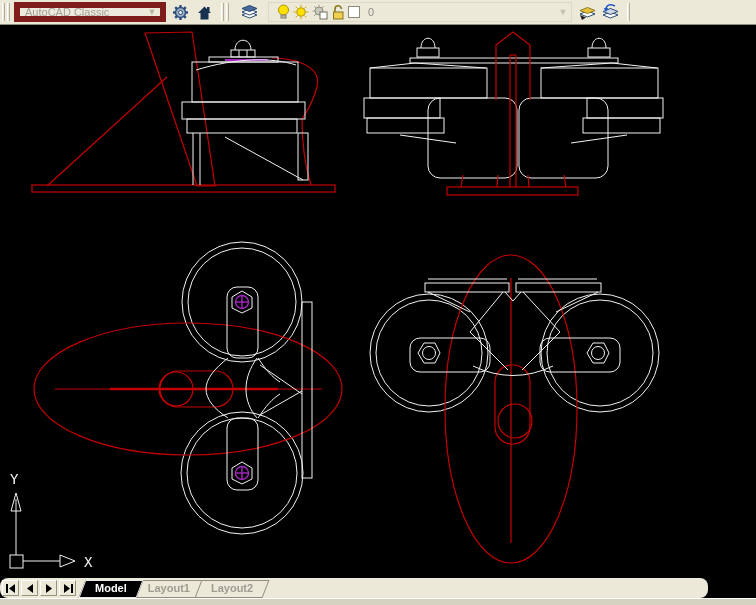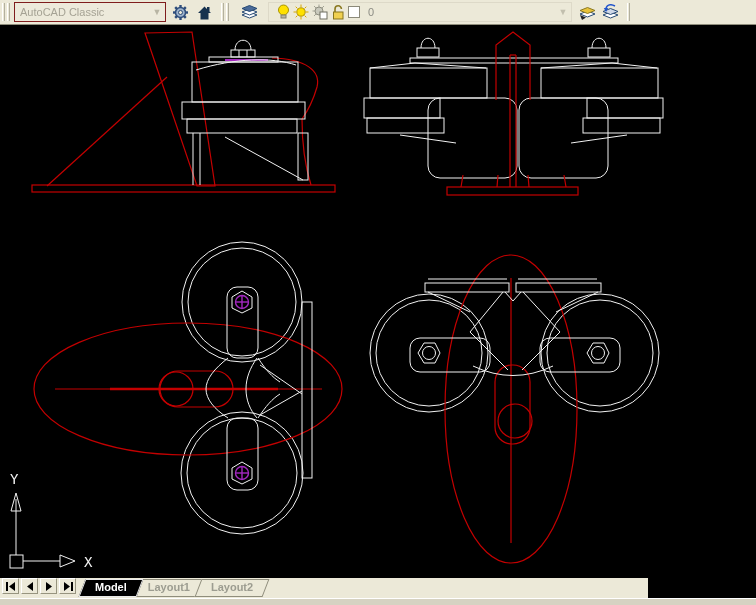--- a/index.html
+++ b/index.html
@@ -11,21 +11,21 @@
   *{box-sizing:border-box;margin:0;padding:0;}
   html,body{width:756px;height:605px;overflow:hidden;}
   body{font-family:"Liberation Sans",sans-serif;background:#000;}
 
   
   .toolbar{position:relative;width:756px;height:25px;background:var(--toolbar-bg);
     border-bottom:1px solid #8f8d7c;}
   .grip{position:absolute;top:3px;width:3px;height:18px;
     border-left:1px solid #fff;border-right:1px solid #b3b09f;background:var(--toolbar-bg);}
   .combo{position:absolute;top:2px;left:14px;width:152px;height:20px;
-    border:1px solid #7f1d1d;background:#edeadb;display:flex;align-items:center;}
+    border:6px solid #7f1d1d;background:#edeadb;display:flex;align-items:center;}
   .combo-text{flex:1;padding-left:5px;font-size:11px;color:var(--disabled-text);
     white-space:nowrap;overflow:hidden;}
   .combo-arrow{width:16px;text-align:center;color:#b8b5a4;font-size:9px;line-height:18px;}
   .tbtn{position:absolute;top:1px;width:23px;height:23px;display:flex;
     align-items:center;justify-content:center;background:transparent;border:none;}
   .layer-combo{position:absolute;top:2px;left:268px;width:304px;height:20px;
     border:1px solid #ddd9c8;display:flex;align-items:center;padding-left:8px;gap:3px;}
   .layer-name{font-size:11px;color:#8c8c84;margin-left:5px;flex:1;}
   .lc-arrow{width:16px;text-align:center;color:#c2bfae;font-size:9px;}
 
@@ -33,22 +33,22 @@
   .canvas{width:756px;height:553px;background:var(--canvas-bg);}
   .canvas svg{display:block;}
   .w{stroke:var(--cad-white);fill:none;stroke-width:1;}
   .r{stroke:var(--cad-red);fill:none;stroke-width:1.2;}
   .r2{stroke:var(--cad-red);fill:none;stroke-width:2.4;}
   .p{stroke:var(--cad-purple);fill:none;stroke-width:1.4;}
   .p2{stroke:var(--cad-purple);fill:none;stroke-width:2.2;}
   .ucs-label{fill:var(--cad-white);font-family:"DejaVu Sans Mono",monospace;font-size:14px;}
 
   
-  .tabbar{width:648px;height:20px;background:var(--toolbar-bg);display:flex;
-    padding-left:2px;}
+  .tabbar{width:708px;height:20px;background:var(--toolbar-bg);display:flex;
+    align-items:center;padding-left:2px;border-radius:8px;}
   .navbtns{display:flex;gap:2px;margin-right:6px;}
   .navbtn{width:17px;height:16px;background:var(--toolbar-bg);
     border:1px solid;border-color:#fff #97947f #97947f #fff;
     display:flex;align-items:center;justify-content:center;padding:0;}
   .tabs{display:flex;height:18px;margin-top:1px;}
   .tab{position:relative;height:18px;line-height:17px;padding:0 13px;
     font-size:11px;color:var(--inactive-tab-text);margin-right:-5px;z-index:1;font-weight:bold;}
   .tab::before{content:"";position:absolute;inset:0;background:var(--toolbar-bg);
     border:1px solid #8f8d7c;transform:skewX(-21deg);z-index:-1;}
   .tab.active{color:#fff;font-weight:bold;z-index:2;}

